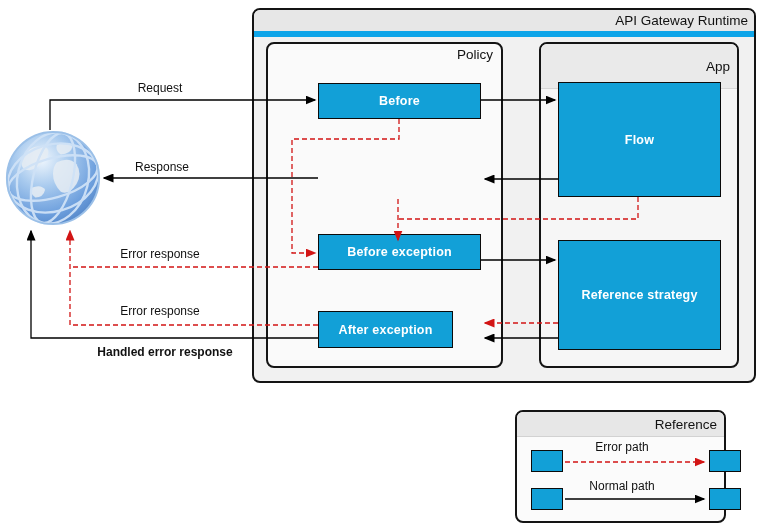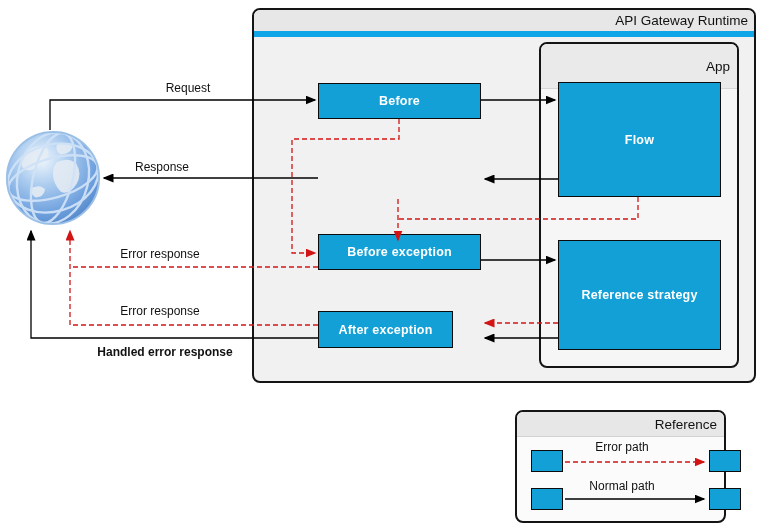--- a/index.html
+++ b/index.html
@@ -77,20 +77,23 @@
         <ellipse cx="52" cy="52" rx="36" ry="47" transform="rotate(14 52 52)"></ellipse>
       </g>
       <circle cx="52" cy="52" r="47" fill="none" stroke="#9bc0e8" stroke-width="2"></circle>
     </svg>
   </div>
 
   <div class="container runtime">
     <div class="runtime-header">API Gateway Runtime</div>
   </div>
 
+  <div class="container policy">
+    <div class="policy-title">Policy</div>
+  </div>
 
   <div class="container app">
     <div class="app-header">App</div>
   </div>
 
   <div class="node n-before">Before</div>
   <div class="node n-before-exc">Before exception</div>
   <div class="node n-after-exc">After exception</div>
 
   <div class="node n-flow">Flow</div>
@@ -125,21 +128,21 @@
 
     <path class="red" d="M399,119 L399,139 L292,139 L292,253 L315,253" marker-end="url(#ar)"></path>
     <path class="red" d="M398,199 L398,240" marker-end="url(#ar)"></path>
     <path class="red" d="M638,197 L638,219 L398,219"></path>
     <path class="red" d="M318,267 L70,267"></path>
     <path class="red" d="M318,325 L70,325 L70,231" marker-end="url(#ar)"></path>
     <path class="red" d="M558,323 L485,323" marker-end="url(#ar)"></path>
     <path class="red" d="M565,462 L704,462" marker-end="url(#ar)"></path>
   </svg>
 
-  <div class="edge-label" style="left:160px;top:81px;margin-left:28px;">Request</div>
+  <div class="edge-label" style="left:160px;top:81px;">Request</div>
   <div class="edge-label" style="left:162px;top:160px;">Response</div>
   <div class="edge-label" style="left:160px;top:247px;">Error response</div>
   <div class="edge-label" style="left:160px;top:304px;">Error response</div>
   <div class="edge-label" style="left:165px;top:345px;font-weight:bold;">Handled error response</div>
   <div class="edge-label" style="left:622px;top:440px;">Error path</div>
   <div class="edge-label" style="left:622px;top:479px;">Normal path</div>
 
 </div>
 
 </body></html>

